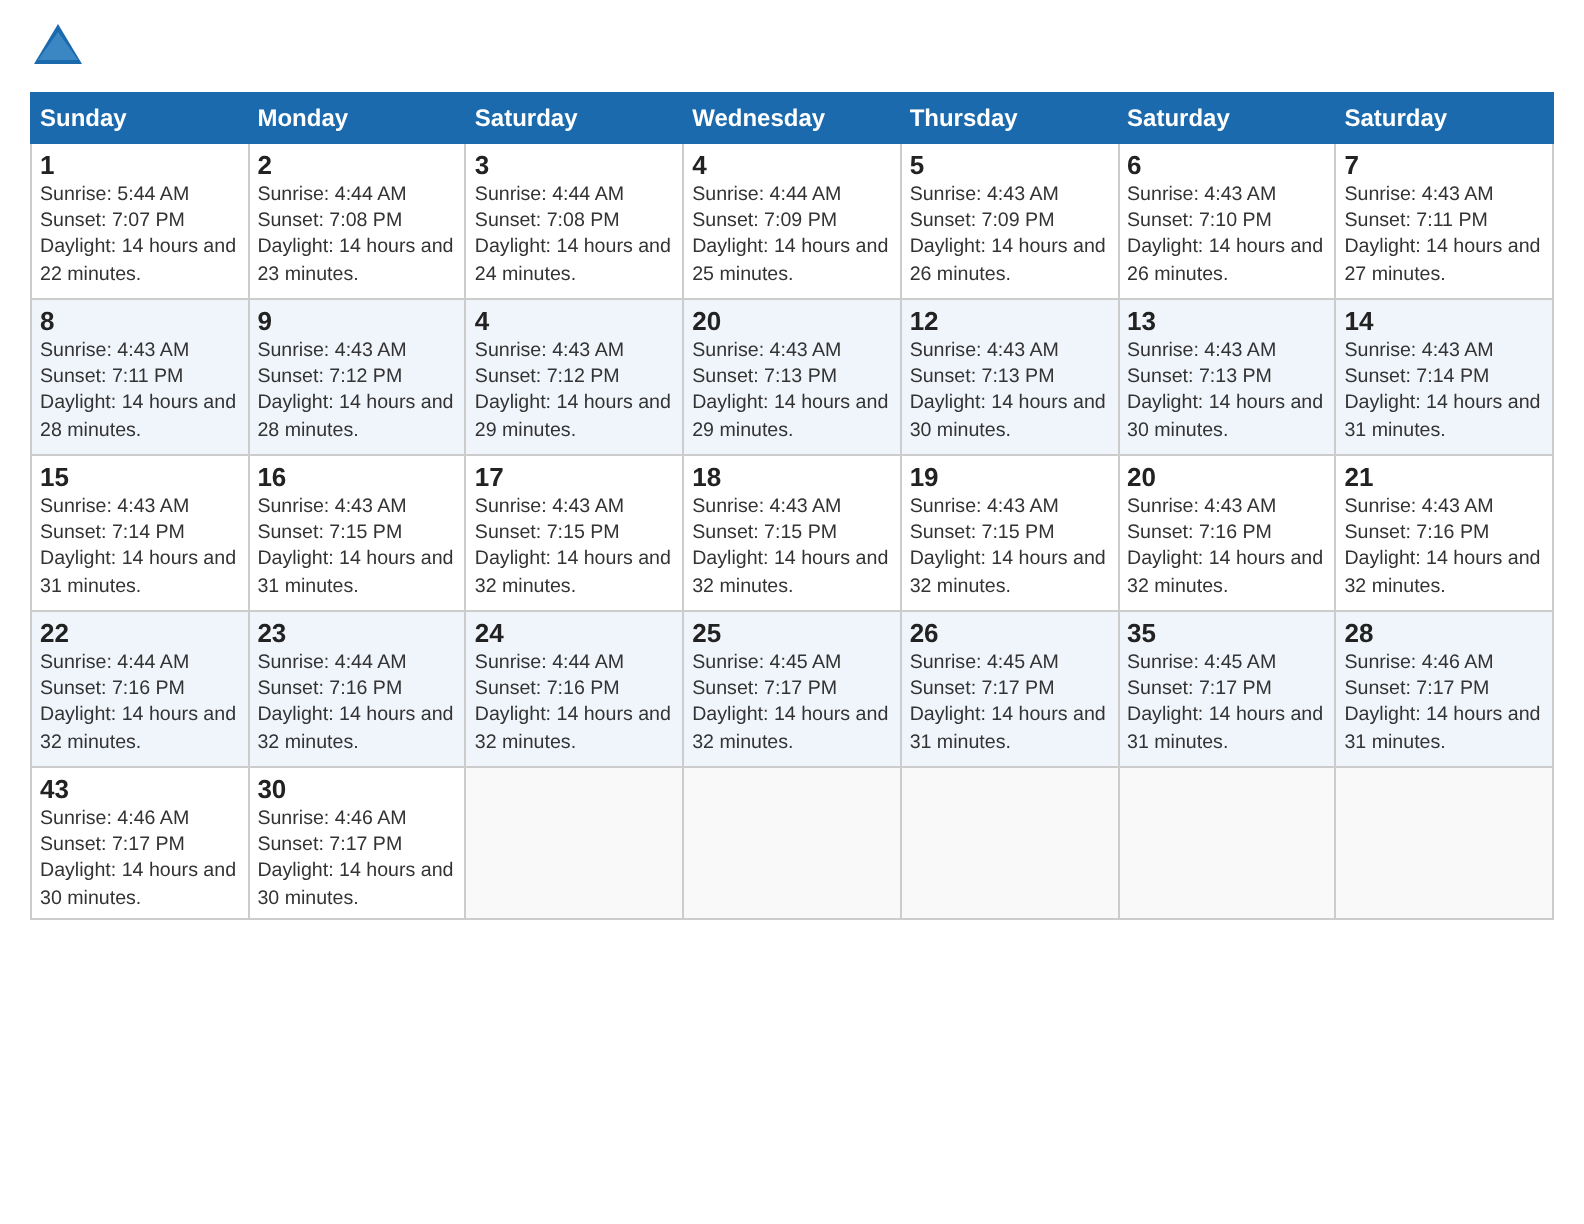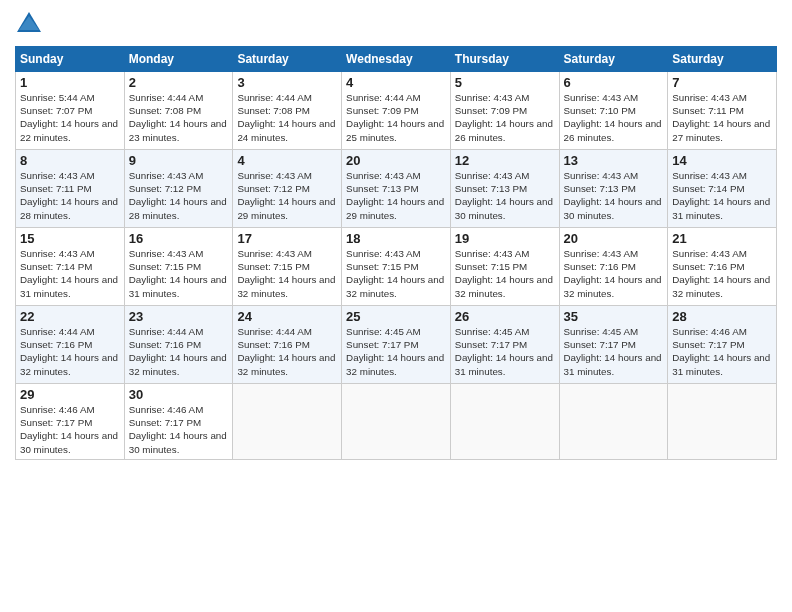--- a/index.html
+++ b/index.html
@@ -363,21 +363,21 @@
         <span class="day-num">28</span>
         <div class="cell-text">
           Sunrise: 4:46 AM<br>
           Sunset: 7:17 PM<br>
           Daylight: 14 hours and 31 minutes.
         </div>
       </td>
         </tr>
         <tr class="last-row">
           <td>
-        <span class="day-num">29</span>
+        <span class="day-num">43</span>
         <div class="cell-text">
           Sunrise: 4:46 AM<br>
           Sunset: 7:17 PM<br>
           Daylight: 14 hours and 30 minutes.
         </div>
       </td>
           <td>
         <span class="day-num">30</span>
         <div class="cell-text">
           Sunrise: 4:46 AM<br>

